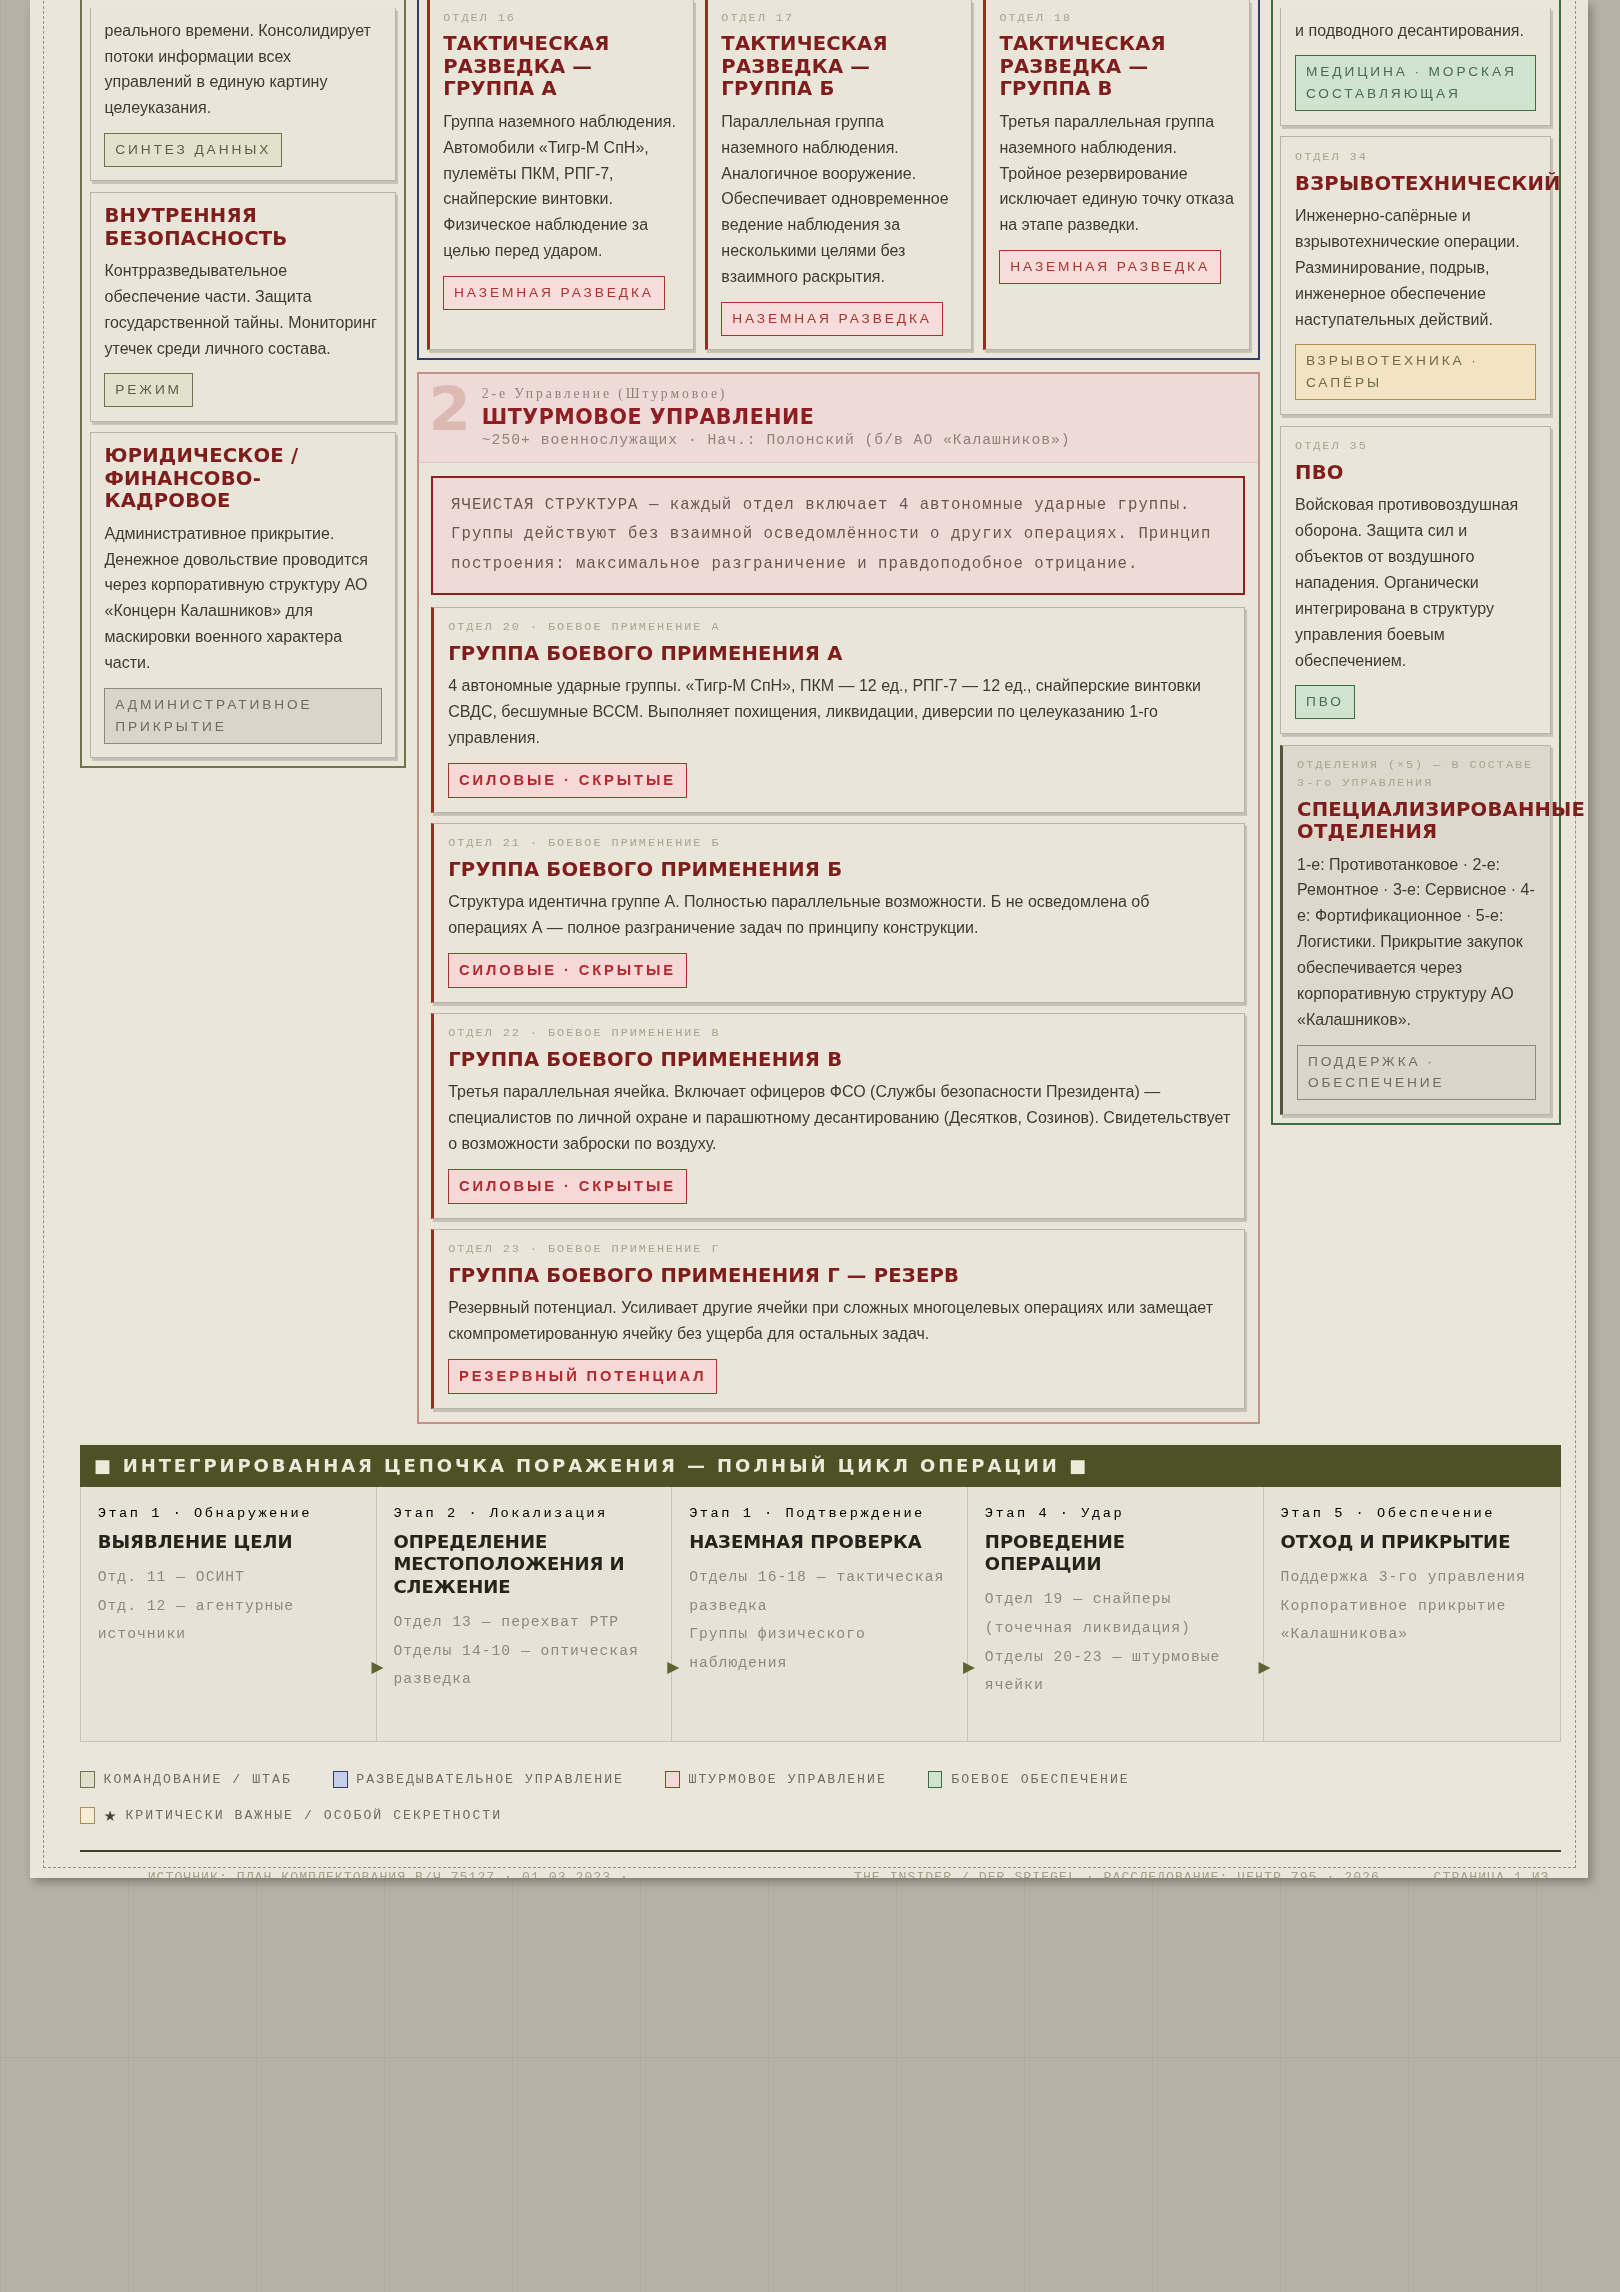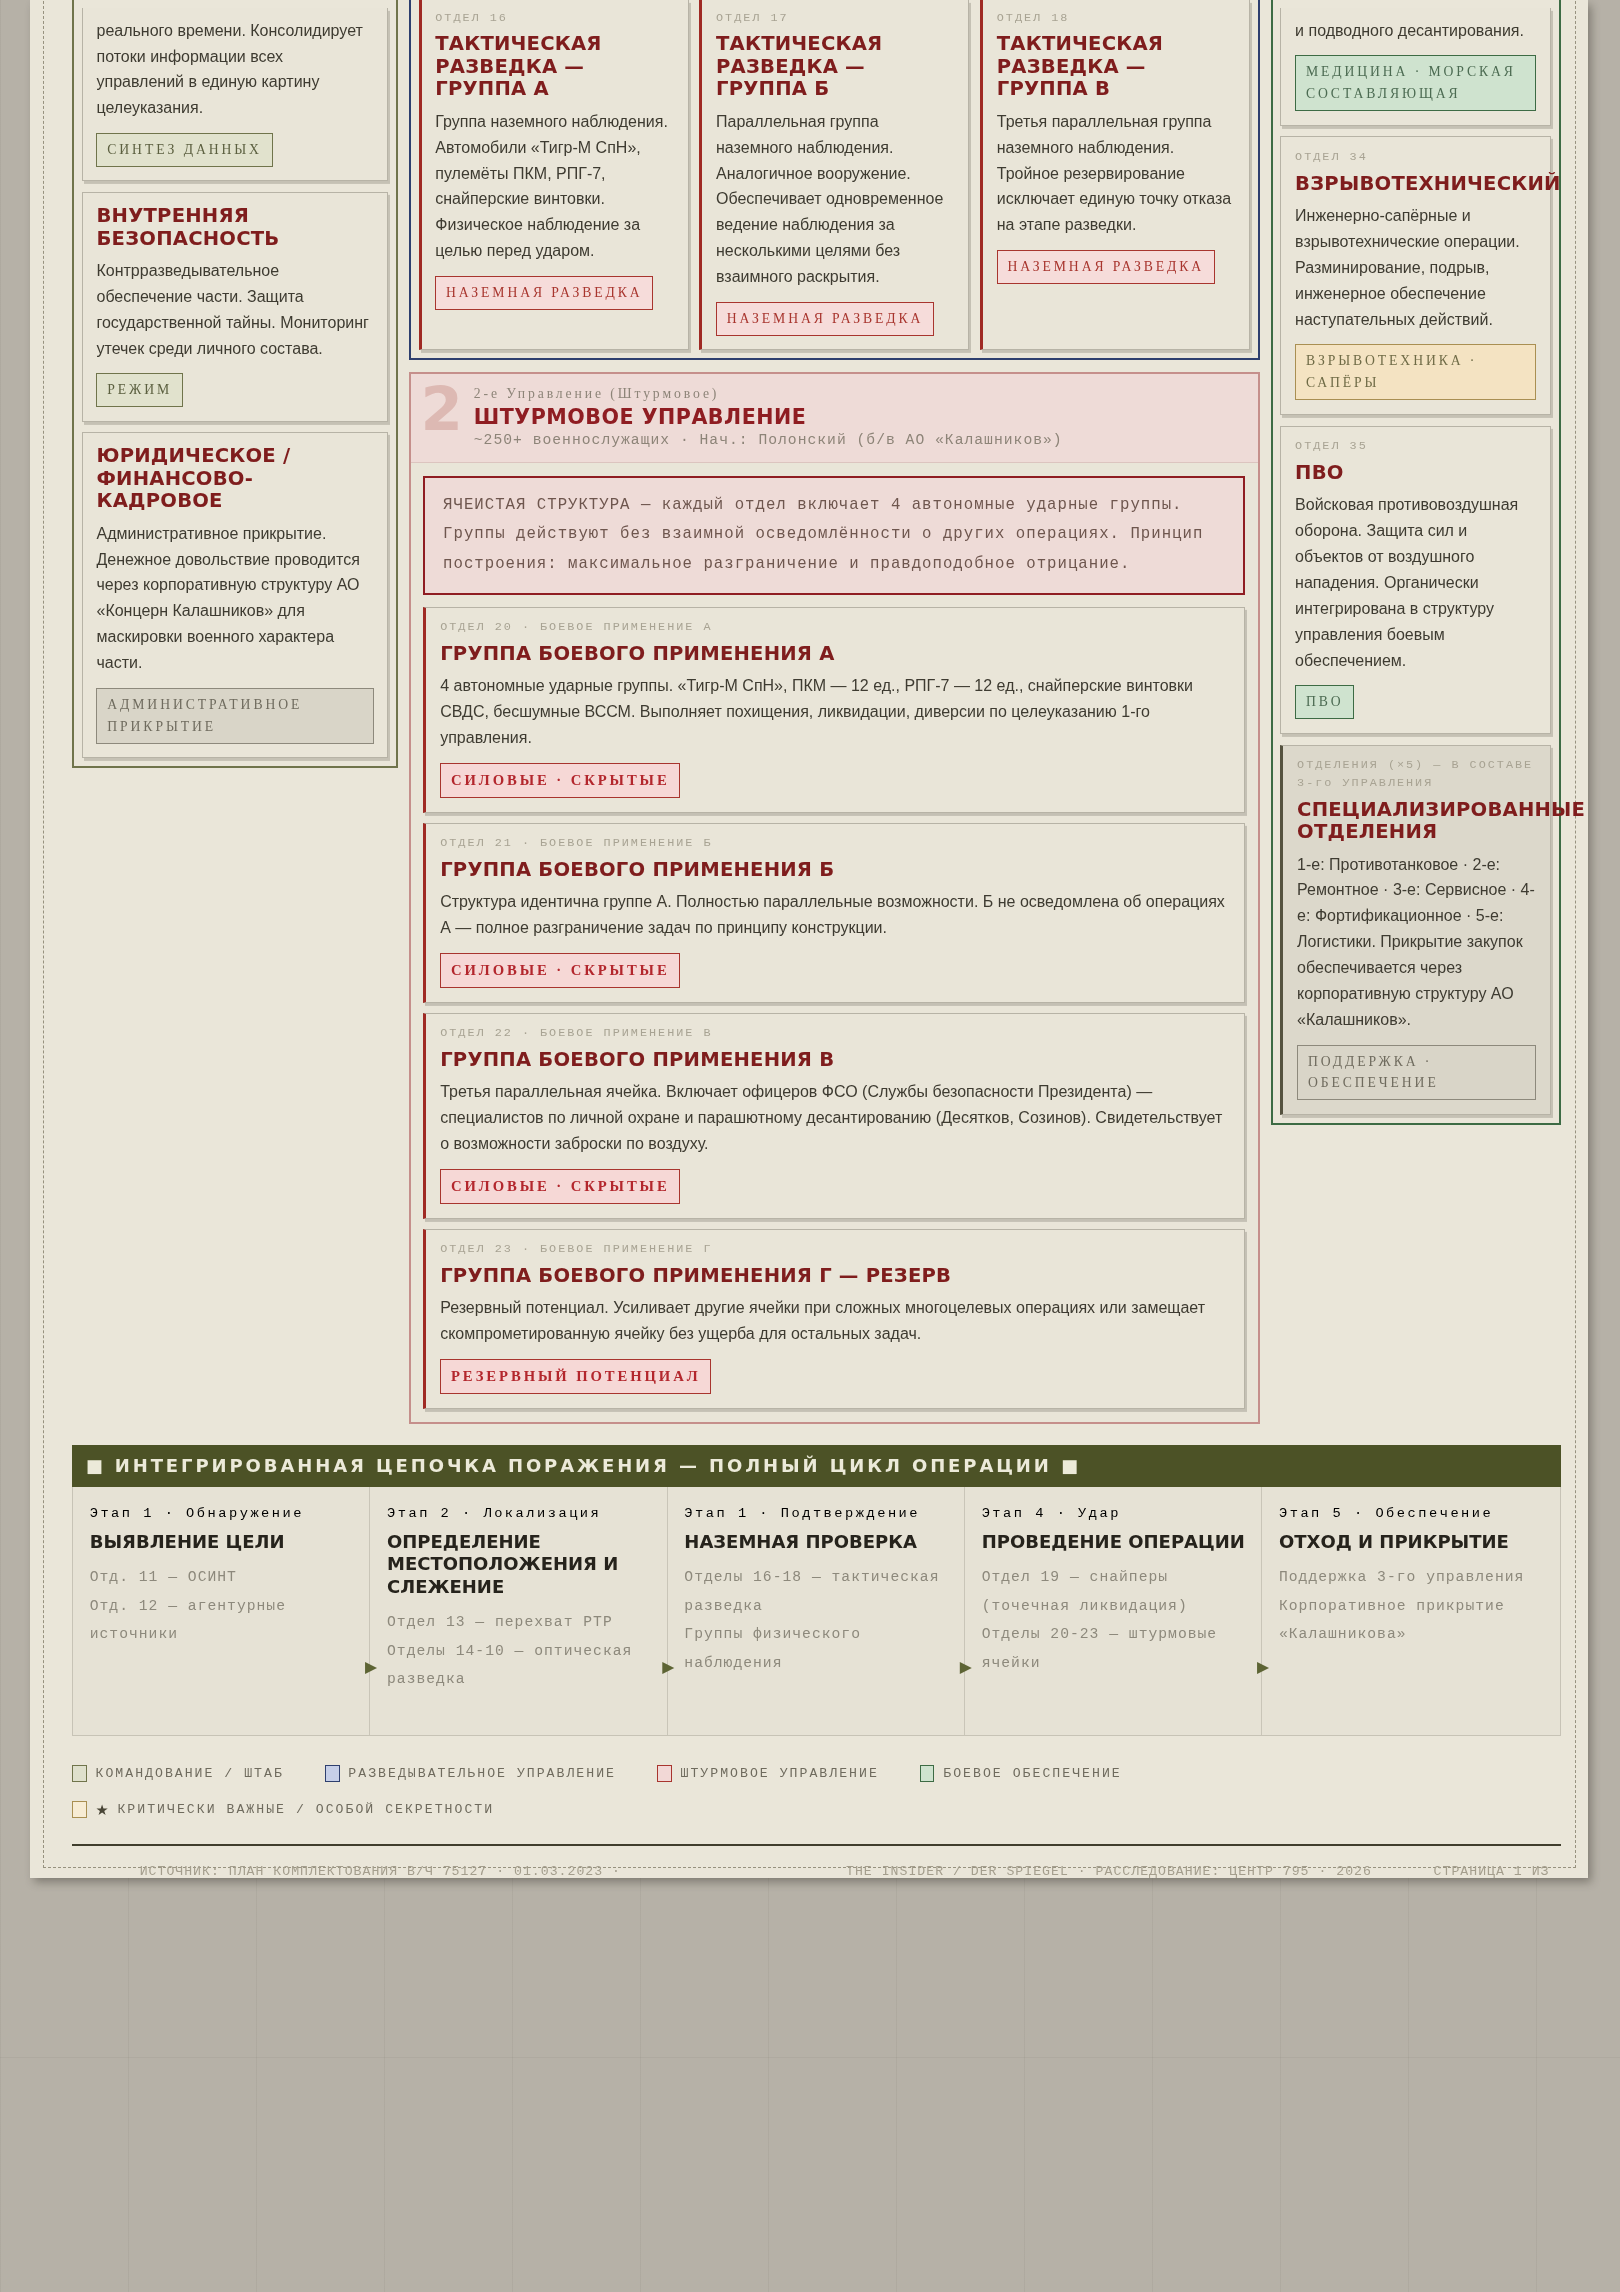--- a/index.html
+++ b/index.html
@@ -14,40 +14,40 @@
   .page{
     position:absolute; left:30px; top:0; width:1558px; height:1878px;
     background:#eae6d9; box-shadow:3.9px 4.9px 8.8px rgba(40,38,30,.38);
     overflow:hidden;
   }
   .page::before{
     content:""; position:absolute; top:-3.9px; left:12.7px; right:11.8px; bottom:9.8px;
     border-left:1px dashed #97927f; border-right:1px dashed #97927f; border-bottom:1px dashed #97927f;
     pointer-events:none;
   }
-  .content{ position:relative; padding:0 27.4px 0 42px; }
+  .content{ position:relative; padding:0 27.4px 0 42px;margin-left:8px; }
 
   
   .card{
     background:#e9e5d8; border:1px solid #b7b3a6; padding:11.8px 13.7px 13.7px;
     box-shadow:2px 2.9px 0 rgba(101,98,86,.28);
   }
   .card.cut{ border-top:none; padding-top:9.8px; }
   .dept{
     font-family:"Liberation Mono","DejaVu Sans Mono",monospace;
     font-size:11.8px; letter-spacing:2px; color:#a8a393; margin-bottom:5.9px; line-height:1.5;
   }
   .card-title{
     font-family:"DejaVu Sans",sans-serif; font-weight:800; font-size:19.6px; line-height:1.15;
     color:#7f1d1d; letter-spacing:0.2px; margin-bottom:7.8px;
   }
   .card-body{ font-size:16px; line-height:1.62; color:#3e3b31; }
   .badge{
     display:inline-block; margin-top:11.8px;
-    font-family:Liberation Serif, serif;
+    font-family:Liberation Sans, sans-serif;
     font-size:13.7px; letter-spacing:2.9px; line-height:1.6; padding:4.9px 9.8px; border:1px solid;
   }
   .badge.olive{ background:#e1e2cd; border-color:#70744b; color:#5c6040; }
   .badge.gray { background:#d9d5c8; border-color:#8d897c; color:#6f6b5e; }
   .badge.red  { background:#f6dcda; border-color:#a8352e; color:#a8352e; }
   .badge.redbold{ background:#f6d8d6; border-color:#a8352e; color:#b3272d; font-weight:bold; font-size:14.7px; }
   .badge.green{ background:#cfe3cf; border-color:#3d6b44; color:#4c6b52; }
   .badge.amber{ background:#f4e3c2; border-color:#a98f52; color:#6f6b46; }
 
   

